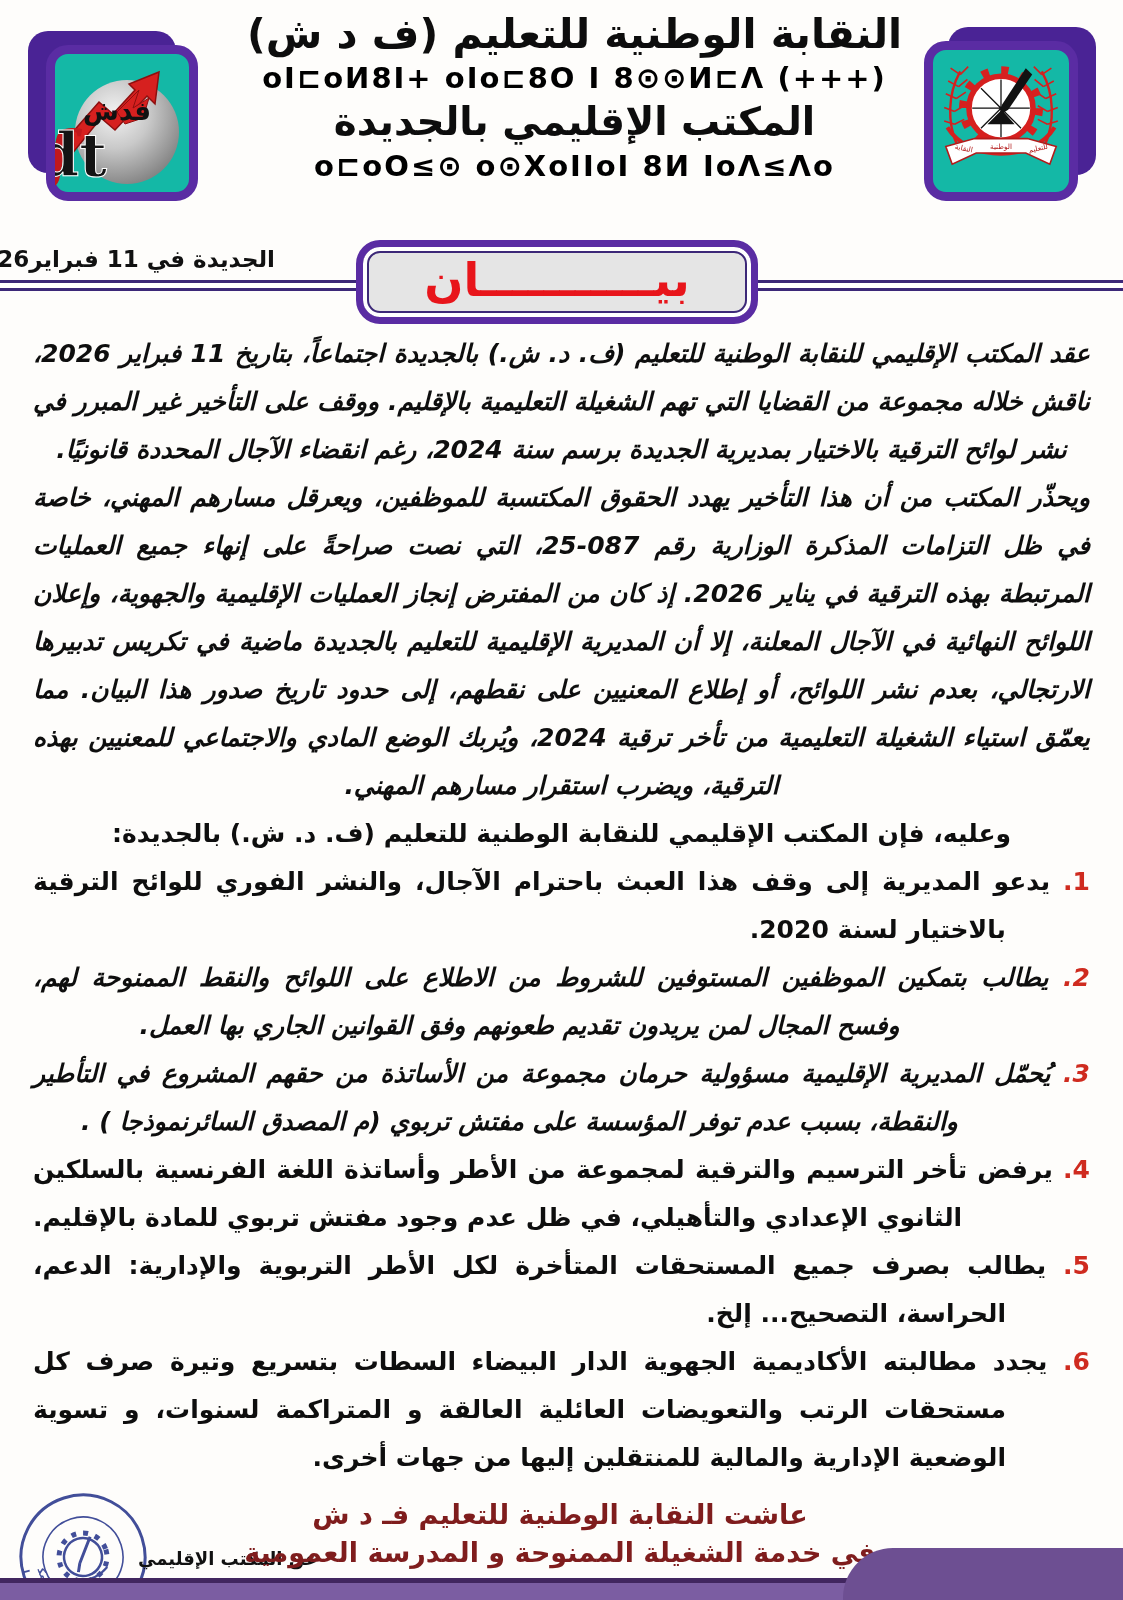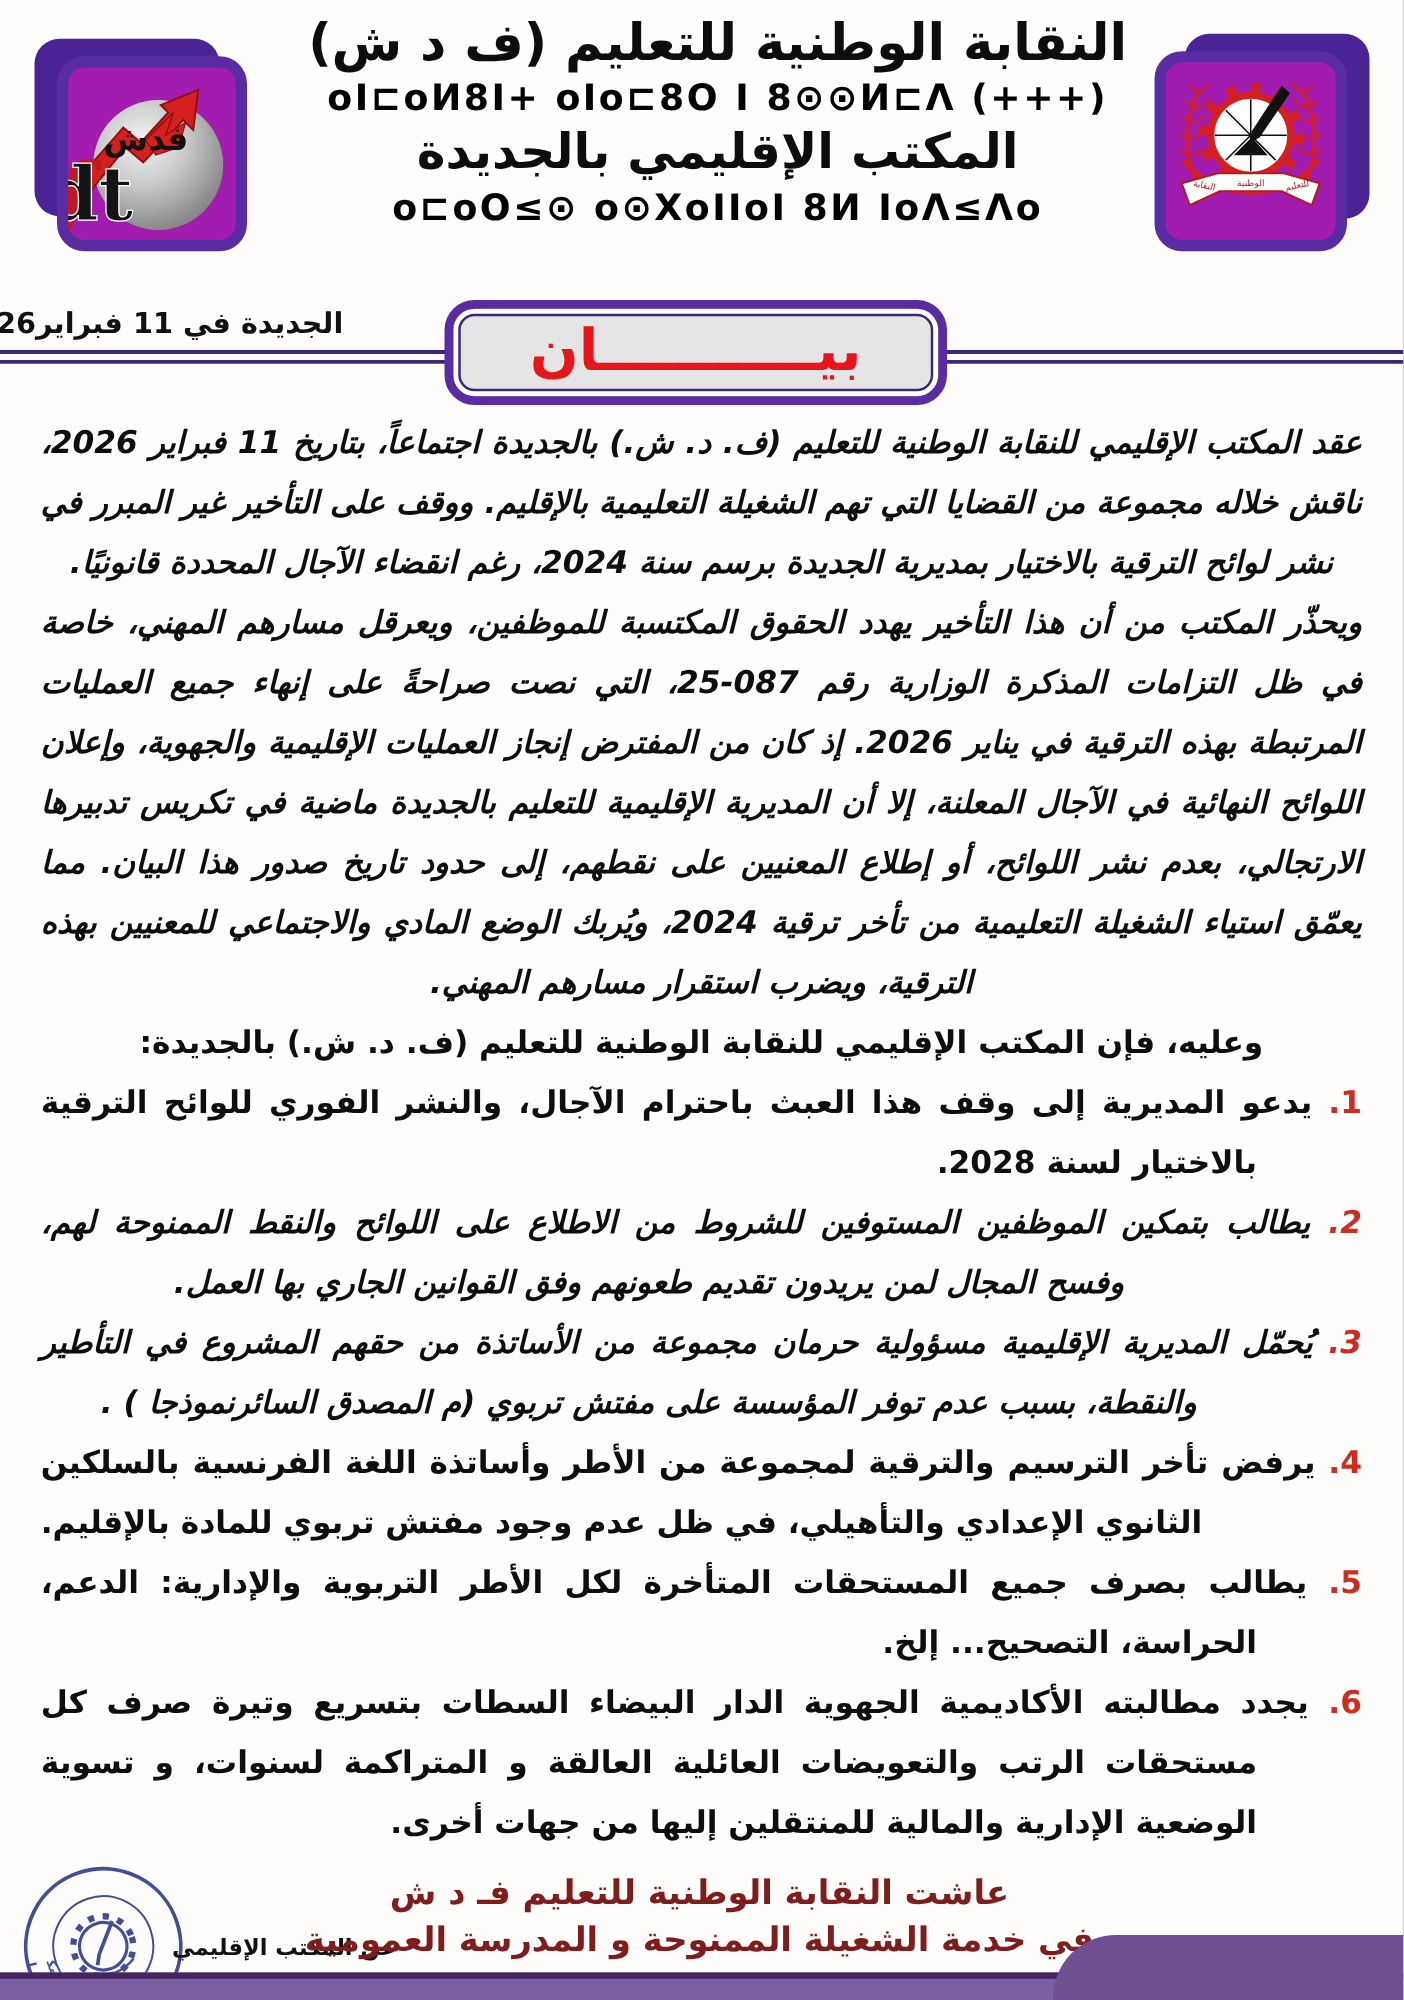--- a/index.html
+++ b/index.html
@@ -10,21 +10,21 @@
     background:#fefdfb; margin:0 auto; overflow:hidden;
     direction:rtl;
   }
   
   .logo-wrap { position:absolute; }
   #left-logo-wrap { left:26px; top:25px; width:180px; height:180px; }
   #right-logo-wrap { left:920px; top:25px; width:180px; height:180px; }
   .logo-shadow { position:absolute; background:#4a2395; border-radius:20px; }
   #left-logo-shadow { left:2px; top:6px; width:148px; height:142px; }
   #right-logo-shadow { left:28px; top:2px; width:148px; height:148px; }
-  .logo-card { position:absolute; background:#a21caf; border:9px solid #5a2ca3; border-radius:22px; }
+  .logo-card { position:absolute; background:#14b8a6; border:9px solid #5a2ca3; border-radius:22px; }
   #left-logo-card { left:20px; top:20px; width:152px; height:156px; }
   #right-logo-card { left:4px; top:16px; width:154px; height:160px; }
   #header-titles {
     position:absolute; left:242px; top:10px; width:665px; text-align:center;
     direction:rtl;
   }
   .org-name { font-size:41px; font-weight:bold; color:#0d0d0d; line-height:1.2; }
   .tifinagh { font-size:29px; font-weight:bold; color:#000000; letter-spacing:2px; direction:ltr; line-height:1.35; font-family:"DejaVu Sans", sans-serif; }
   .office-name { font-size:39px; font-weight:bold; color:#0d0d0d; line-height:1.25; }
   
@@ -143,21 +143,21 @@
   <div id="rule-band"></div>
   <div id="bayan-box">
     <span id="bayan-title">بيـــــــــــان</span>
   </div>
 
   <div id="body-text">
     <p class="last-center">عقد المكتب الإقليمي للنقابة الوطنية للتعليم (ف. د. ش.) بالجديدة اجتماعاً، بتاريخ 11 فبراير 2026، ناقش خلاله مجموعة من القضايا التي تهم الشغيلة التعليمية بالإقليم. ووقف على التأخير غير المبرر في نشر لوائح الترقية بالاختيار بمديرية الجديدة برسم سنة 2024، رغم انقضاء الآجال المحددة قانونيًا.</p>
     <p class="last-center">ويحذّر المكتب من أن هذا التأخير يهدد الحقوق المكتسبة للموظفين، ويعرقل مسارهم المهني، خاصة في ظل التزامات المذكرة الوزارية رقم 087-25، التي نصت صراحةً على إنهاء جميع العمليات المرتبطة بهذه الترقية في يناير 2026. إذ كان من المفترض إنجاز العمليات الإقليمية والجهوية، وإعلان اللوائح النهائية في الآجال المعلنة، إلا أن المديرية الإقليمية للتعليم بالجديدة ماضية في تكريس تدبيرها الارتجالي، بعدم نشر اللوائح، أو إطلاع المعنيين على نقطهم، إلى حدود تاريخ صدور هذا البيان. مما يعمّق استياء الشغيلة التعليمية من تأخر ترقية 2024، ويُربك الوضع المادي والاجتماعي للمعنيين بهذه الترقية، ويضرب استقرار مسارهم المهني.</p>
     <p class="intro-line">وعليه، فإن المكتب الإقليمي للنقابة الوطنية للتعليم (ف. د. ش.) بالجديدة:</p>
 
-    <p class="item last-right"><span class="num">1.</span> <span>يدعو المديرية إلى وقف هذا العبث باحترام الآجال، والنشر الفوري للوائح الترقية بالاختيار لسنة 2028.</span></p>
+    <p class="item last-right"><span class="num">1.</span> <span>يدعو المديرية إلى وقف هذا العبث باحترام الآجال، والنشر الفوري للوائح الترقية بالاختيار لسنة 2020.</span></p>
     <p class="item last-center"><span class="num">2.</span> <span>يطالب بتمكين الموظفين المستوفين للشروط من الاطلاع على اللوائح والنقط الممنوحة لهم، وفسح المجال لمن يريدون تقديم طعونهم وفق القوانين الجاري بها العمل.</span></p>
     <p class="item last-center"><span class="num">3.</span> <span>يُحمّل المديرية الإقليمية مسؤولية حرمان مجموعة من الأساتذة من حقهم المشروع في التأطير والنقطة، بسبب عدم توفر المؤسسة على مفتش تربوي (م المصدق السائرنموذجا ) .</span></p>
     <p class="item last-left"><span class="num">4.</span> <span>يرفض تأخر الترسيم والترقية لمجموعة من الأطر وأساتذة اللغة الفرنسية بالسلكين الثانوي الإعدادي والتأهيلي، في ظل عدم وجود مفتش تربوي للمادة بالإقليم.</span></p>
     <p class="item last-right"><span class="num">5.</span> <span>يطالب بصرف جميع المستحقات المتأخرة لكل الأطر التربوية والإدارية: الدعم، الحراسة، التصحيح... إلخ.</span></p>
     <p class="item last-right"><span class="num">6.</span> <span>يجدد مطالبته الأكاديمية الجهوية الدار البيضاء السطات بتسريع وتيرة صرف كل مستحقات الرتب والتعويضات العائلية العالقة و المتراكمة لسنوات، و تسوية الوضعية الإدارية والمالية للمنتقلين إليها من جهات أخرى.</span></p>
 
   </div>
 
   <svg id="stamp" viewBox="0 0 150 150">
     <defs>

